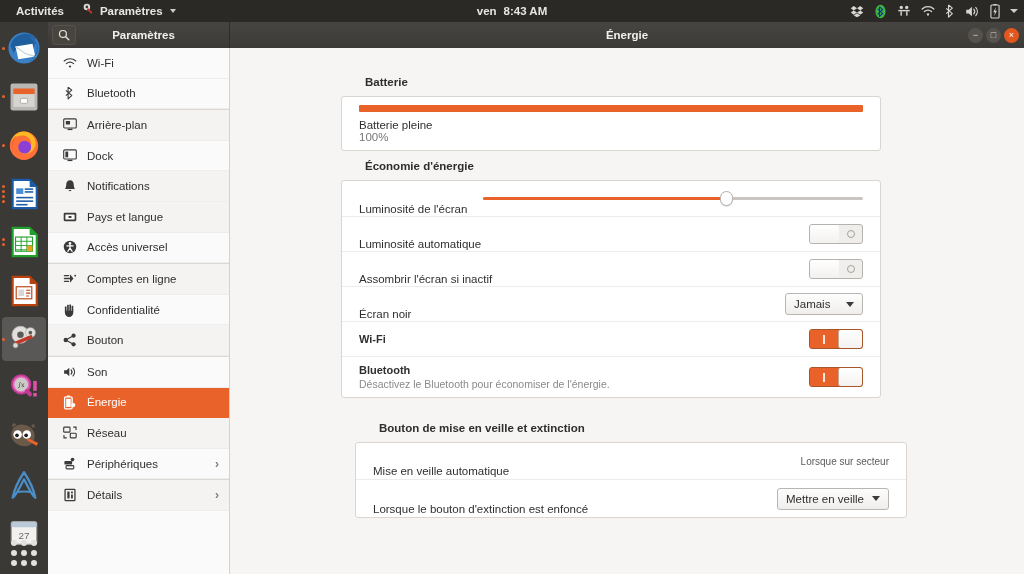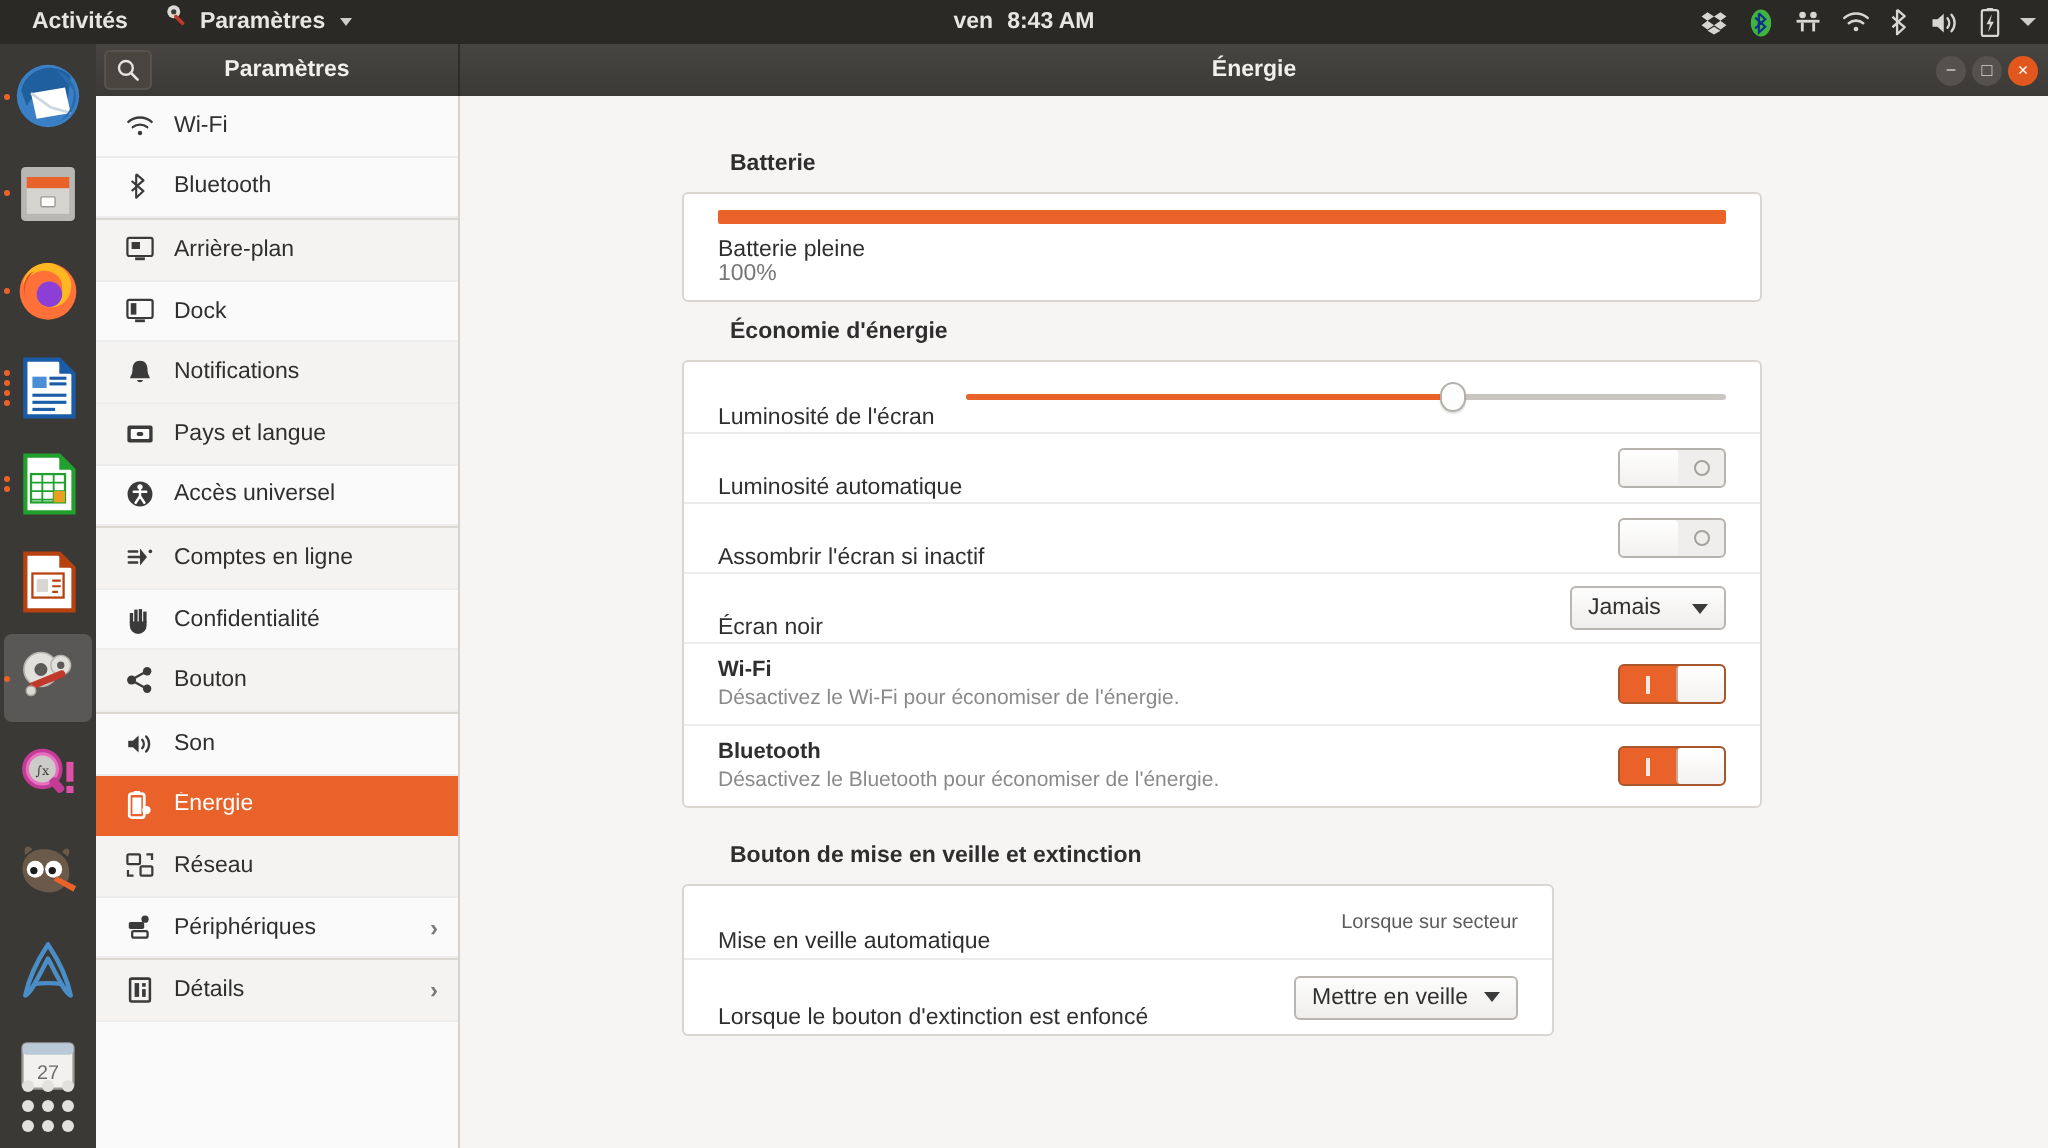--- a/index.html
+++ b/index.html
@@ -693,21 +693,20 @@
               <div class="combo wide">
                 <span>Jamais</span>
                 <span class="cb-arrow"></span>
               </div>
             </div>
 
             <div class="row row-2">
               <div class="row-flex">
                 <div>
                   <div class="r-title-b">Wi-Fi</div>
-                  <div class="r-sub">Désactivez le Wi-Fi pour économiser de l'énergie.</div>
                 </div>
                 <div class="switch on">
                   <div class="track-on">
                       <span class="bar"></span>
                     </div>
                   <div class="knob"></div>
                 </div>
               </div>
             </div>
 
@@ -722,21 +721,21 @@
                       <span class="bar"></span>
                     </div>
                   <div class="knob"></div>
                 </div>
               </div>
             </div>
 
           </div>
         </div>
 
-        <div class="section" style="left:111px; top:374px; width:436px;">
+        <div class="section" style="left:125px; top:374px; width:552px;">
           <div class="sec-title">Bouton de mise en veille et extinction</div>
           <div class="card">
             <div class="row" style="min-height:37px;">
               <span class="r-label">Mise en veille automatique</span>
               <span class="r-value">Lorsque sur secteur</span>
             </div>
             <div class="row" style="min-height:37px;">
               <span class="r-label">Lorsque le bouton d'extinction est enfoncé</span>
               <div class="combo">
                 <span>Mettre en veille</span>

